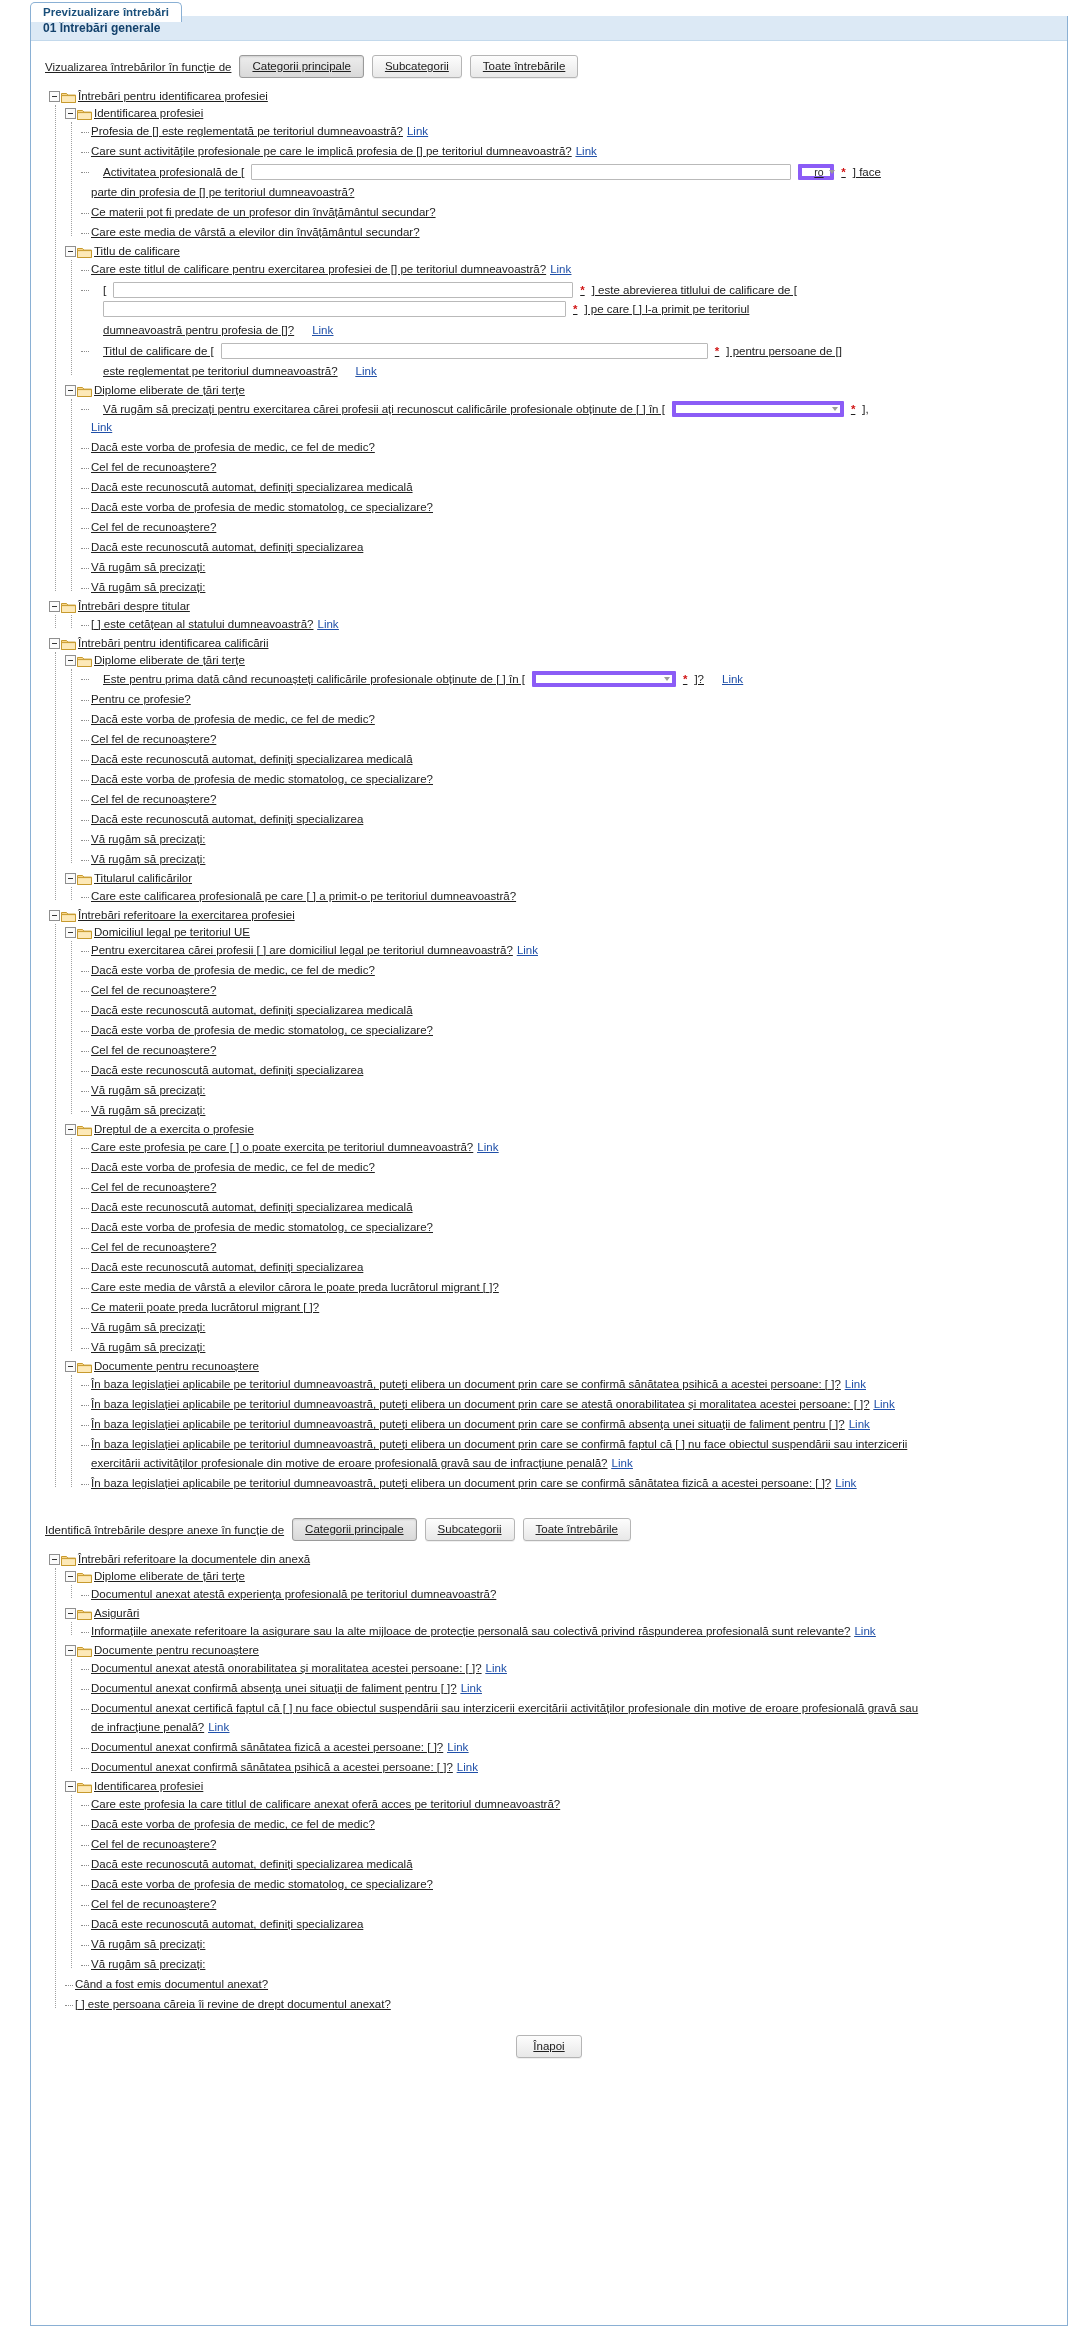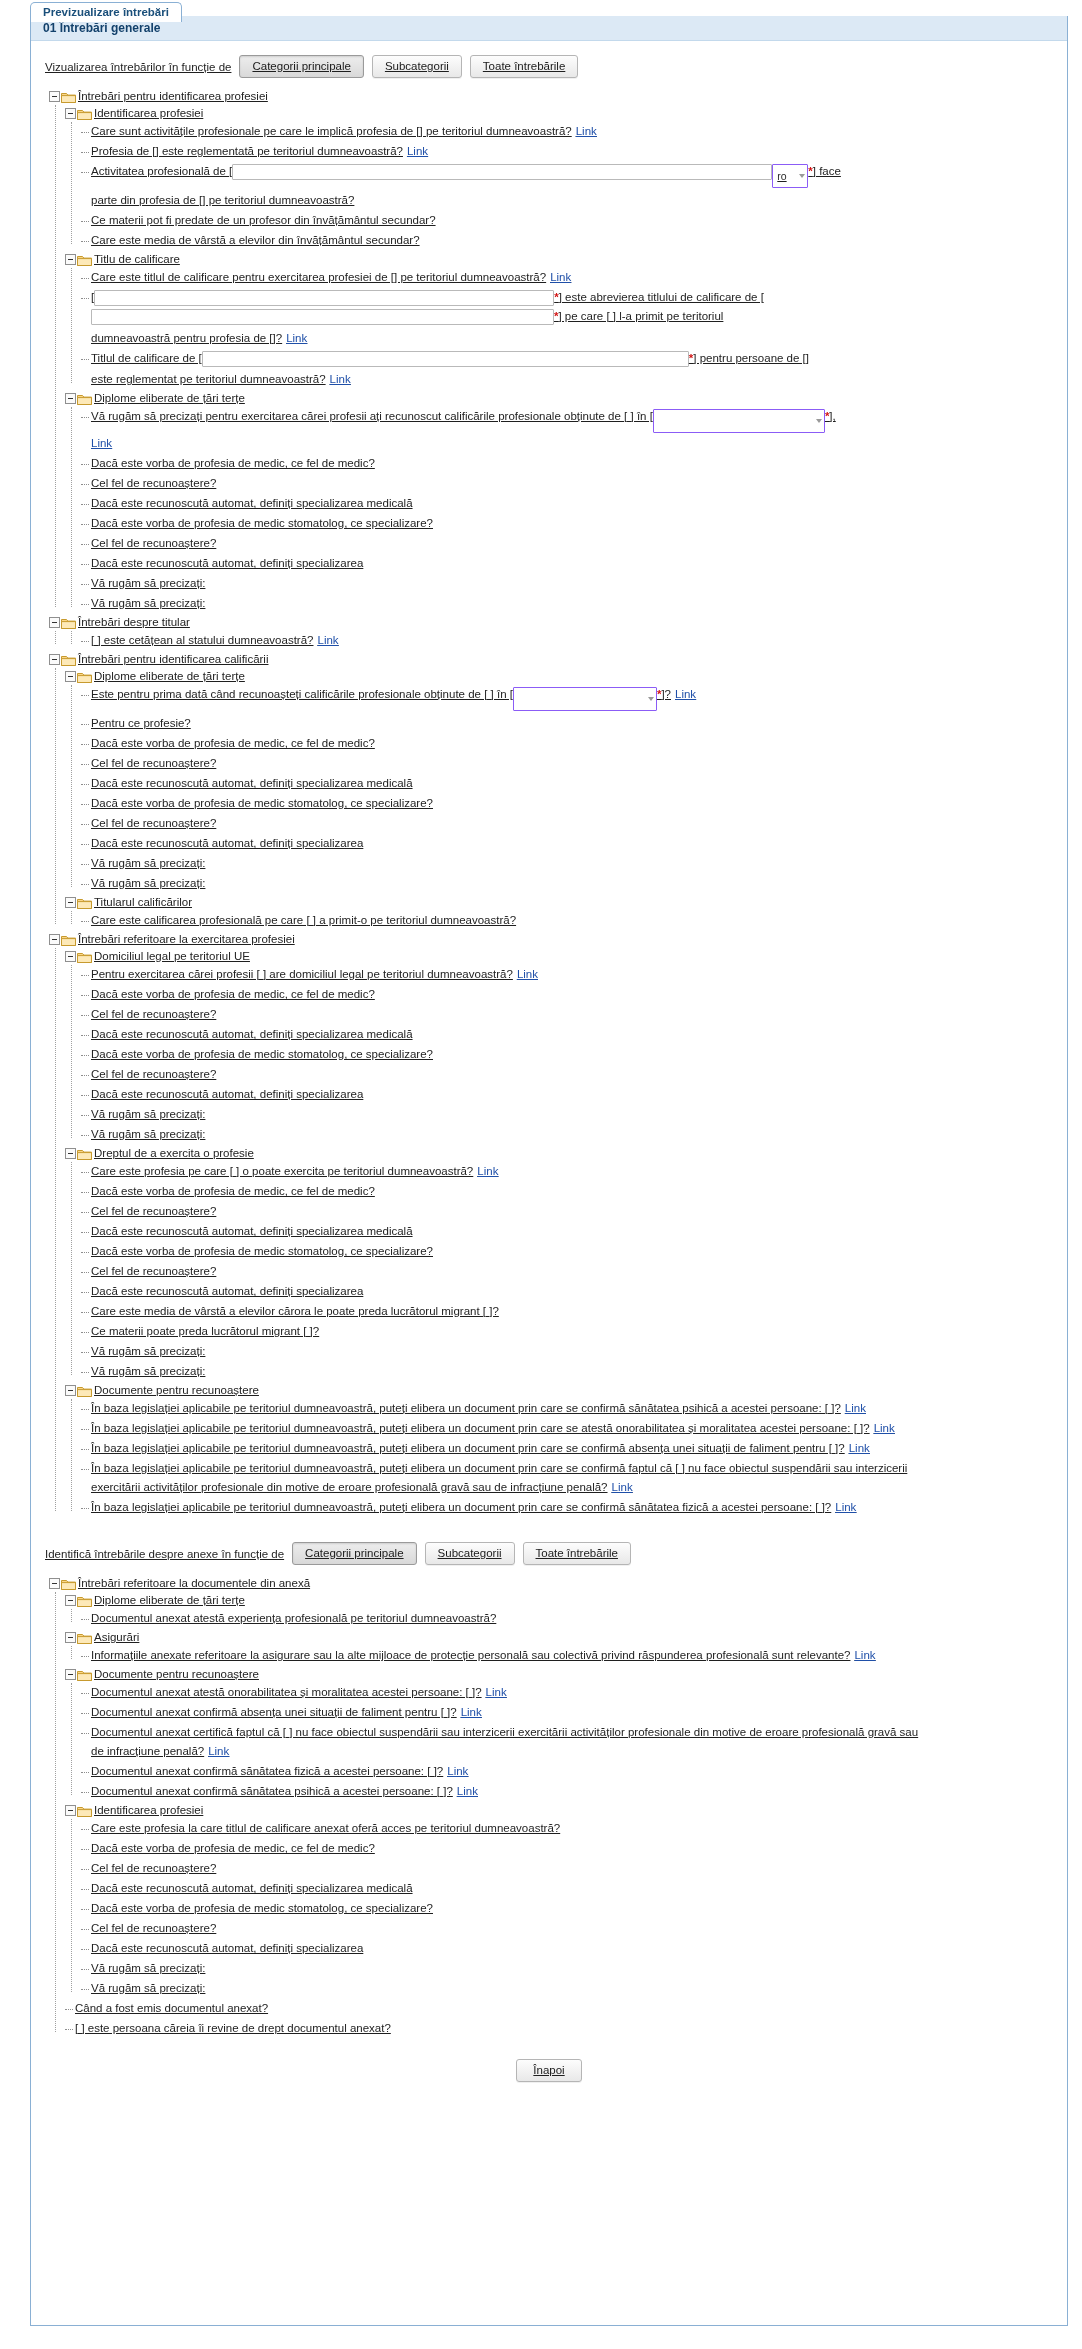--- a/index.html
+++ b/index.html
@@ -167,41 +167,41 @@
   
   .txt {
     border:1px solid #b9b9b9;
     height:16px;
     background:#fff;
     vertical-align:middle;
     display:inline-block;
     border-radius:1px;
   }
   .sel {
-    border:1px solid #8b5cf6;
-    height:24px;
+    border:4px solid #8b5cf6;
+    height:16px;
     background:#fff;
     display:inline-flex;
     align-items:center;
     justify-content:space-between;
-    padding:0 2px 0 4px;
+    padding:0 2px 0 12px;
     vertical-align:middle;
     font-size:10.5px;
     color:#2a2a2a;
     border-radius:1px;
   }
   .caret {
     width:0; height:0;
     border-left:3.5px solid transparent;
     border-right:3.5px solid transparent;
     border-top:4px solid #9a9a9a;
     margin-left:5px;
   }
 
-  .inline-wrap { display:flex; flex-wrap:wrap; gap:0; }
+  .inline-wrap { display:flex; flex-wrap:wrap; align-items:center; gap:7px;margin-left:12px; }
   .gap { width:4px; display:inline-block; }
 
   
   .footer {
     display:flex;
     justify-content:center;
     padding:18px 0 12px 0;
   }
   .btn-back { min-width:64px; padding:4px 16px 5px 16px; }
   .sep { height:16px; }
@@ -255,25 +255,25 @@
                     <path d="M0.5 2.5h5l1.4 1.6h7.6v7.4H0.5z" fill="#fbd789" stroke="#c79a2e" stroke-width="1"></path>
                     <path d="M0.5 4.6h14v6.9H0.5z" fill="#fde9b8" stroke="#c79a2e" stroke-width="1"></path>
                   </svg>
               </span>
               <span class="folder-label">Identificarea profesiei</span>
             </div>
 
             <div class="kids" style="margin-left:16px;">
               <div class="row leaf">
                 <span class="dash"></span>
+                <span class="qtext"><span>Profesia de [] este reglementată pe teritoriul dumneavoastră?</span><span class="gap"></span><a class="lnk">Link</a></span>
+              </div>
+              <div class="row leaf">
+                <span class="dash"></span>
                 <span class="qtext"><span>Care sunt activitățile profesionale pe care le implică profesia de [] pe teritoriul dumneavoastră?</span><span class="gap"></span><a class="lnk">Link</a></span>
-              </div>
-              <div class="row leaf">
-                <span class="dash"></span>
-                <span class="qtext"><span>Profesia de [] este reglementată pe teritoriul dumneavoastră?</span><span class="gap"></span><a class="lnk">Link</a></span>
               </div>
 
               <div class="row leaf">
                 <span class="dash"></span>
                 <div style="flex:1 1 auto;">
                   <div class="inline-wrap">
                     <span class="qtext">Activitatea profesională de [</span>
                     <input class="txt" style="width: 540px;">
                     <span class="sel" style="width:36px;">
                       <span>ro</span>

